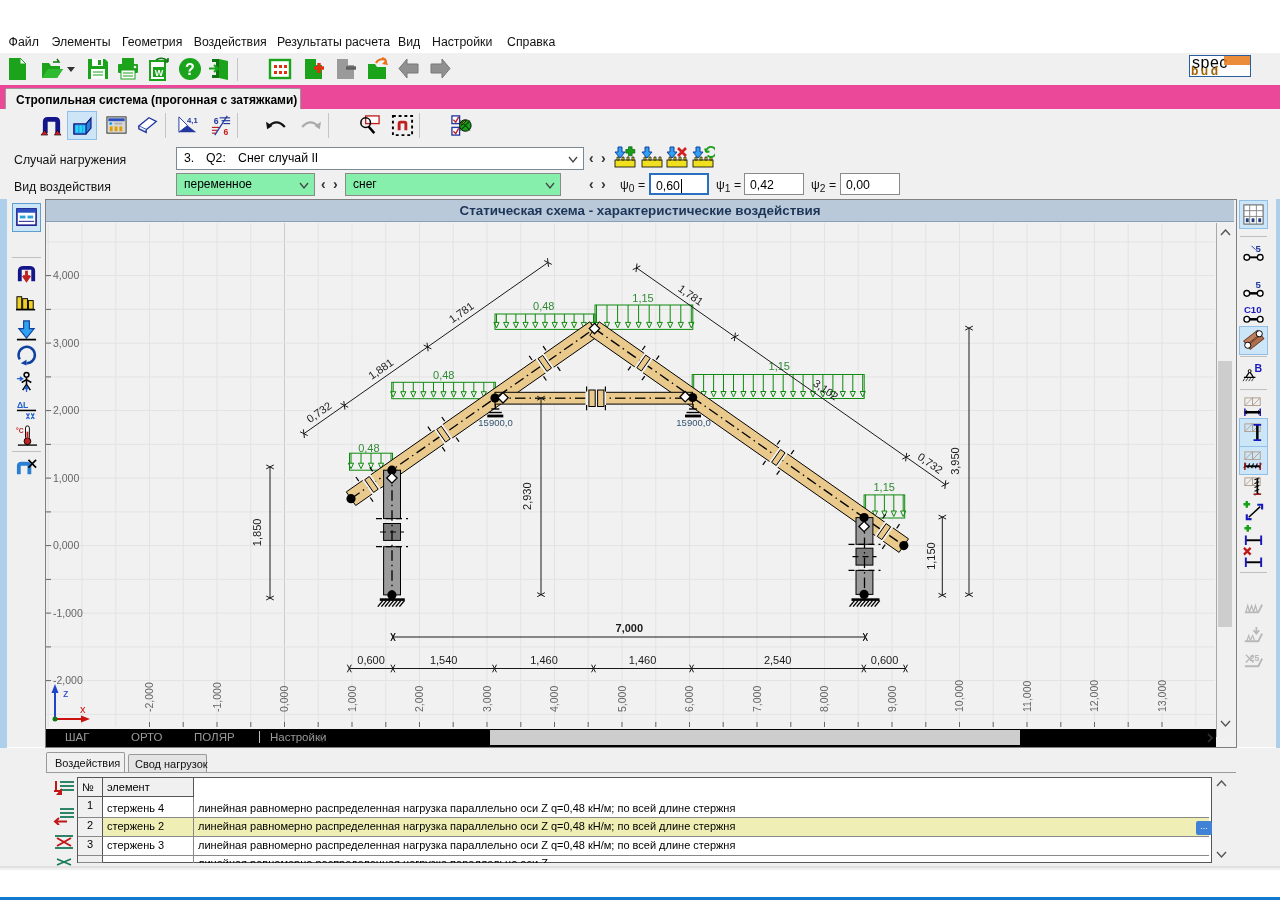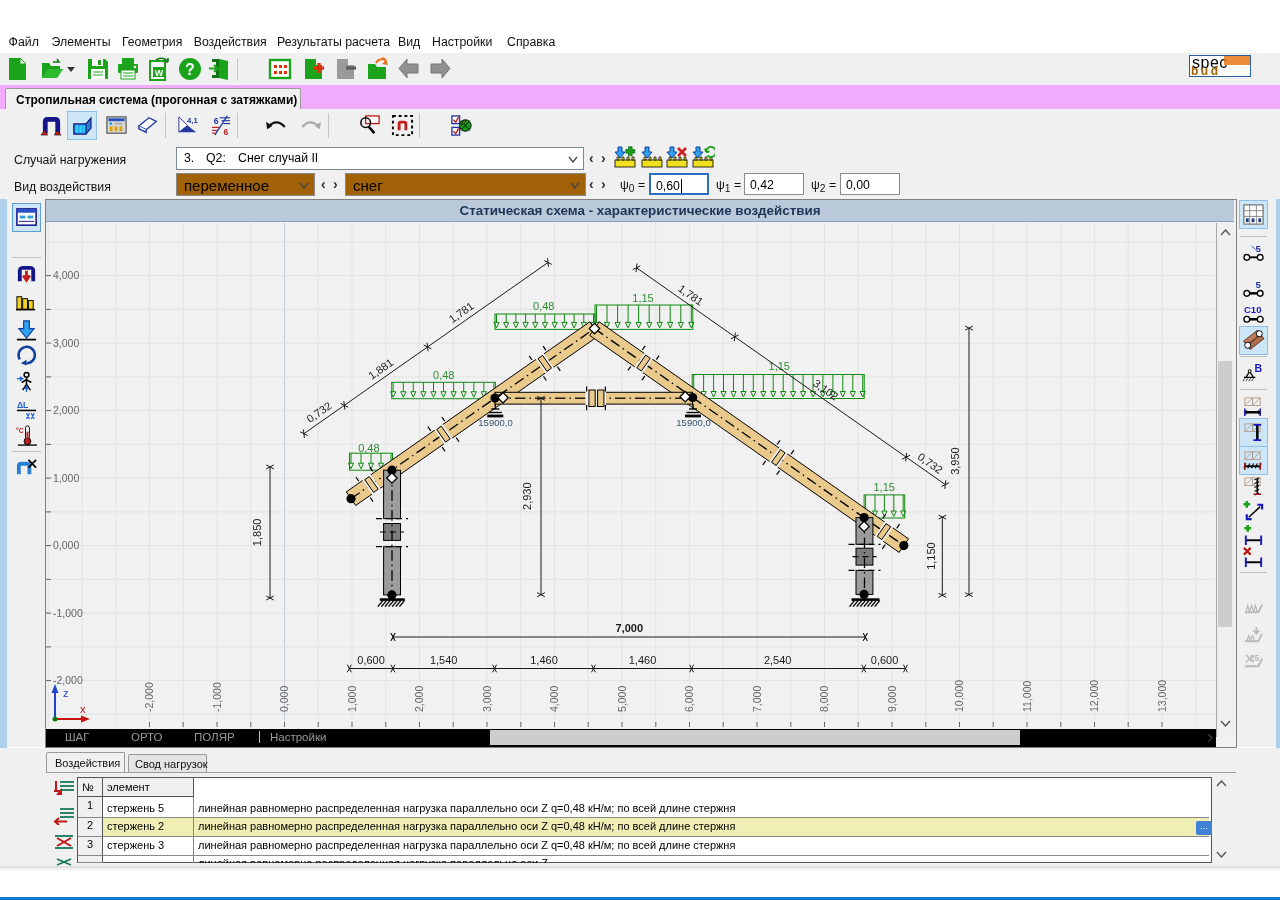--- a/index.html
+++ b/index.html
@@ -2,27 +2,27 @@
 <html><head><meta charset="utf-8"><style>
 *{margin:0;padding:0;box-sizing:border-box}
 html,body{width:1280px;height:900px;overflow:hidden;font-family:"Liberation Sans",sans-serif;background:#f0f0f0}
 .abs{position:absolute}
 #win{position:relative;width:1280px;height:900px;background:#fff}
 #title{left:0;top:0;width:1280px;height:30px;background:#1279cf;color:#fff;font-size:13px;letter-spacing:-1.05px}
 #title .txt{position:absolute;left:30px;top:8px}
 #menu{left:0;top:30px;width:1280px;height:23px;background:#fff;font-size:12.3px;color:#111}
 #menu span{position:absolute;top:5px}
 #tb1{left:0;top:53px;width:1280px;height:32px;background:#f0f0f0}
-#tabrow{left:0;top:85px;width:1280px;height:24px;background:#f0abfc}
+#tabrow{left:0;top:85px;width:1280px;height:24px;background:#ec4899}
 .tab1{position:absolute;left:5px;top:3px;width:296px;height:22px;background:#f0f0f0;border:1px solid #9a9a9a;border-bottom:none;border-radius:2px 2px 0 0;font-size:12px;font-weight:bold;padding:4px 0 0 10px;white-space:nowrap}
 #tb2{left:0;top:109px;width:1280px;height:33px;background:#f0f0f0}
 #rows{left:0;top:142px;width:1280px;height:57px;background:#f0f0f0}
 .lab{position:absolute;font-size:12.3px;color:#111}
 .combo{position:absolute;border:1px solid #7a92a8;background:#fff;font-size:12.3px}
-.combog{position:absolute;border:1px solid #8a8a8a;background:#a16207;font-size:15px}
+.combog{position:absolute;border:1px solid #8a8a8a;background:#86efac;font-size:12px}
 .nav{position:absolute;font-size:14px;font-weight:bold;color:#333}
 .psiin{position:absolute;background:#fff;font-size:12.3px;padding:3.5px 0 0 5px}
 
 #mainbg{left:0;top:199px;width:1280px;height:548px;background:#f0f0f0}
 #lstrip{left:0;top:199px;width:7px;height:669px;background:#aecfe9}
 #rstrip{left:1276px;top:199px;width:4px;height:669px;background:#aecfe9}
 #cframe{left:45px;top:199px;width:1192px;height:549px;border:1px solid #808080;background:#f1f1f1}
 #chead{left:46px;top:200px;width:1188px;height:22px;background:#b9c9da;border-bottom:1px solid #8aa0b4;color:#1d3556;font-size:13.4px;font-weight:bold;text-align:center;padding-top:3px}
 #vscroll{left:1216px;top:223px;width:17px;height:514px;background:#f0f0f0;border-left:1px solid #a8a8a8}
 #hscrollrow{left:46px;top:729px;width:1170px;height:18px;background:#000000}
@@ -294,21 +294,21 @@
         <path d="M14 8 a5 5 0 1 1 1.5 3.5 M14 8 l-1 -3.5 M14 8 l3.5 -0.5" fill="none" stroke="#18a018" stroke-width="1.8" transform="translate(1,-2)"></path>
       </svg>
  <div class="combog" style="left:176px;top:31px;width:139px;height:23px">
    <span style="position:absolute;left:7px;top:3px">переменное</span>
    <svg style="position:absolute;right:5px;top:8px" width="10" height="8">
           <path d="M1 1 L5 6 L9 1" fill="none" stroke="#444" stroke-width="1.3"></path>
         </svg>
  </div>
  <span class="nav" style="left:321px;top:34px">‹</span>
       <span class="nav" style="left:333px;top:34px">›</span>
- <div class="combog" style="left:345px;top:31px;width:241px;height:23px">
+ <div class="combog" style="left:345px;top:31px;width:216px;height:23px">
    <span style="position:absolute;left:7px;top:3px">снег</span>
    <svg style="position:absolute;right:5px;top:8px" width="10" height="8">
           <path d="M1 1 L5 6 L9 1" fill="none" stroke="#444" stroke-width="1.3"></path>
         </svg>
  </div>
  <span class="nav" style="left:589px;top:34px">‹</span>
       <span class="nav" style="left:601px;top:34px">›</span>
  <span class="lab" style="left:620px;top:36px">ψ<sub>0</sub> =</span>
  <div class="psiin" style="left:649px;top:31px;width:60px;height:22px;border:2px solid #2a6fc0">0,60<span style="border-left:1px solid #000;margin-left:1px"></span></div>
  <span class="lab" style="left:716px;top:36px">ψ<sub>1</sub> =</span>
@@ -1079,21 +1079,21 @@
     </svg>
 
 <div class="abs" id="bpanel"></div>
 <div class="abs tabB" style="left:46px;top:752px;width:79px;height:20px;padding:4px 0 0 8px;background:#f0f0f0;z-index:2">Воздействия</div>
 <div class="abs tabB" style="left:128px;top:754px;width:79px;height:18px;padding:3px 0 0 6px;background:#e4e4e4">Свод нагрузок</div>
 <div class="abs" style="left:46px;top:771.5px;width:1190px;height:1px;background:#9a9a9a;z-index:1"></div>
 <div class="abs" id="tbl">
  <div class="hdr" style="left:0;top:0;width:25px;height:19px">№</div>
  <div class="hdr" style="left:25px;top:0;width:91px;height:19px">элемент</div>
  <div class="rnum" style="left:0;top:19px;width:25px;height:21px;padding-top:2px">1</div>
- <div class="cell" style="left:25px;top:19px;width:91px;height:21px;border-bottom:1px solid #888;padding-top:5px">стержень 5</div>
+ <div class="cell" style="left:25px;top:19px;width:91px;height:21px;border-bottom:1px solid #888;padding-top:5px">стержень 4</div>
  <div class="cell" style="left:116px;top:19px;width:1015px;height:21px;border-right:none;border-bottom:1px solid #888;padding-top:5px">линейная равномерно распределенная нагрузка параллельно оси Z q=0,48 кН/м; по всей длине стержня</div>
  <div class="rnum" style="left:0;top:40px;width:25px;height:19px;padding-top:1px">2</div>
  <div class="cell" style="left:25px;top:40px;width:91px;height:19px;background:#eeeeb5;border-bottom:1px solid #888;padding-top:2px">стержень 2</div>
  <div class="cell" style="left:116px;top:40px;width:1015px;height:19px;background:#eeeeb5;border-right:none;border-bottom:1px solid #888;padding-top:2px">линейная равномерно распределенная нагрузка параллельно оси Z q=0,48 кН/м; по всей длине стержня</div>
  <div class="rnum" style="left:0;top:59px;width:25px;height:19px;padding-top:1px">3</div>
  <div class="cell" style="left:25px;top:59px;width:91px;height:19px;border-bottom:1px solid #888;padding-top:2px">стержень 3</div>
  <div class="cell" style="left:116px;top:59px;width:1015px;height:19px;border-right:none;border-bottom:1px solid #888;padding-top:2px">линейная равномерно распределенная нагрузка параллельно оси Z q=0,48 кН/м; по всей длине стержня</div>
  <div class="rnum" style="left:0;top:78px;width:25px;height:7px"></div>
  <div class="cell" style="left:25px;top:78px;width:91px;height:7px"></div>
  <div class="cell" style="left:116px;top:78px;width:1015px;height:7px;border-right:none">линейная равномерно распределенная нагрузка параллельно оси Z</div>

